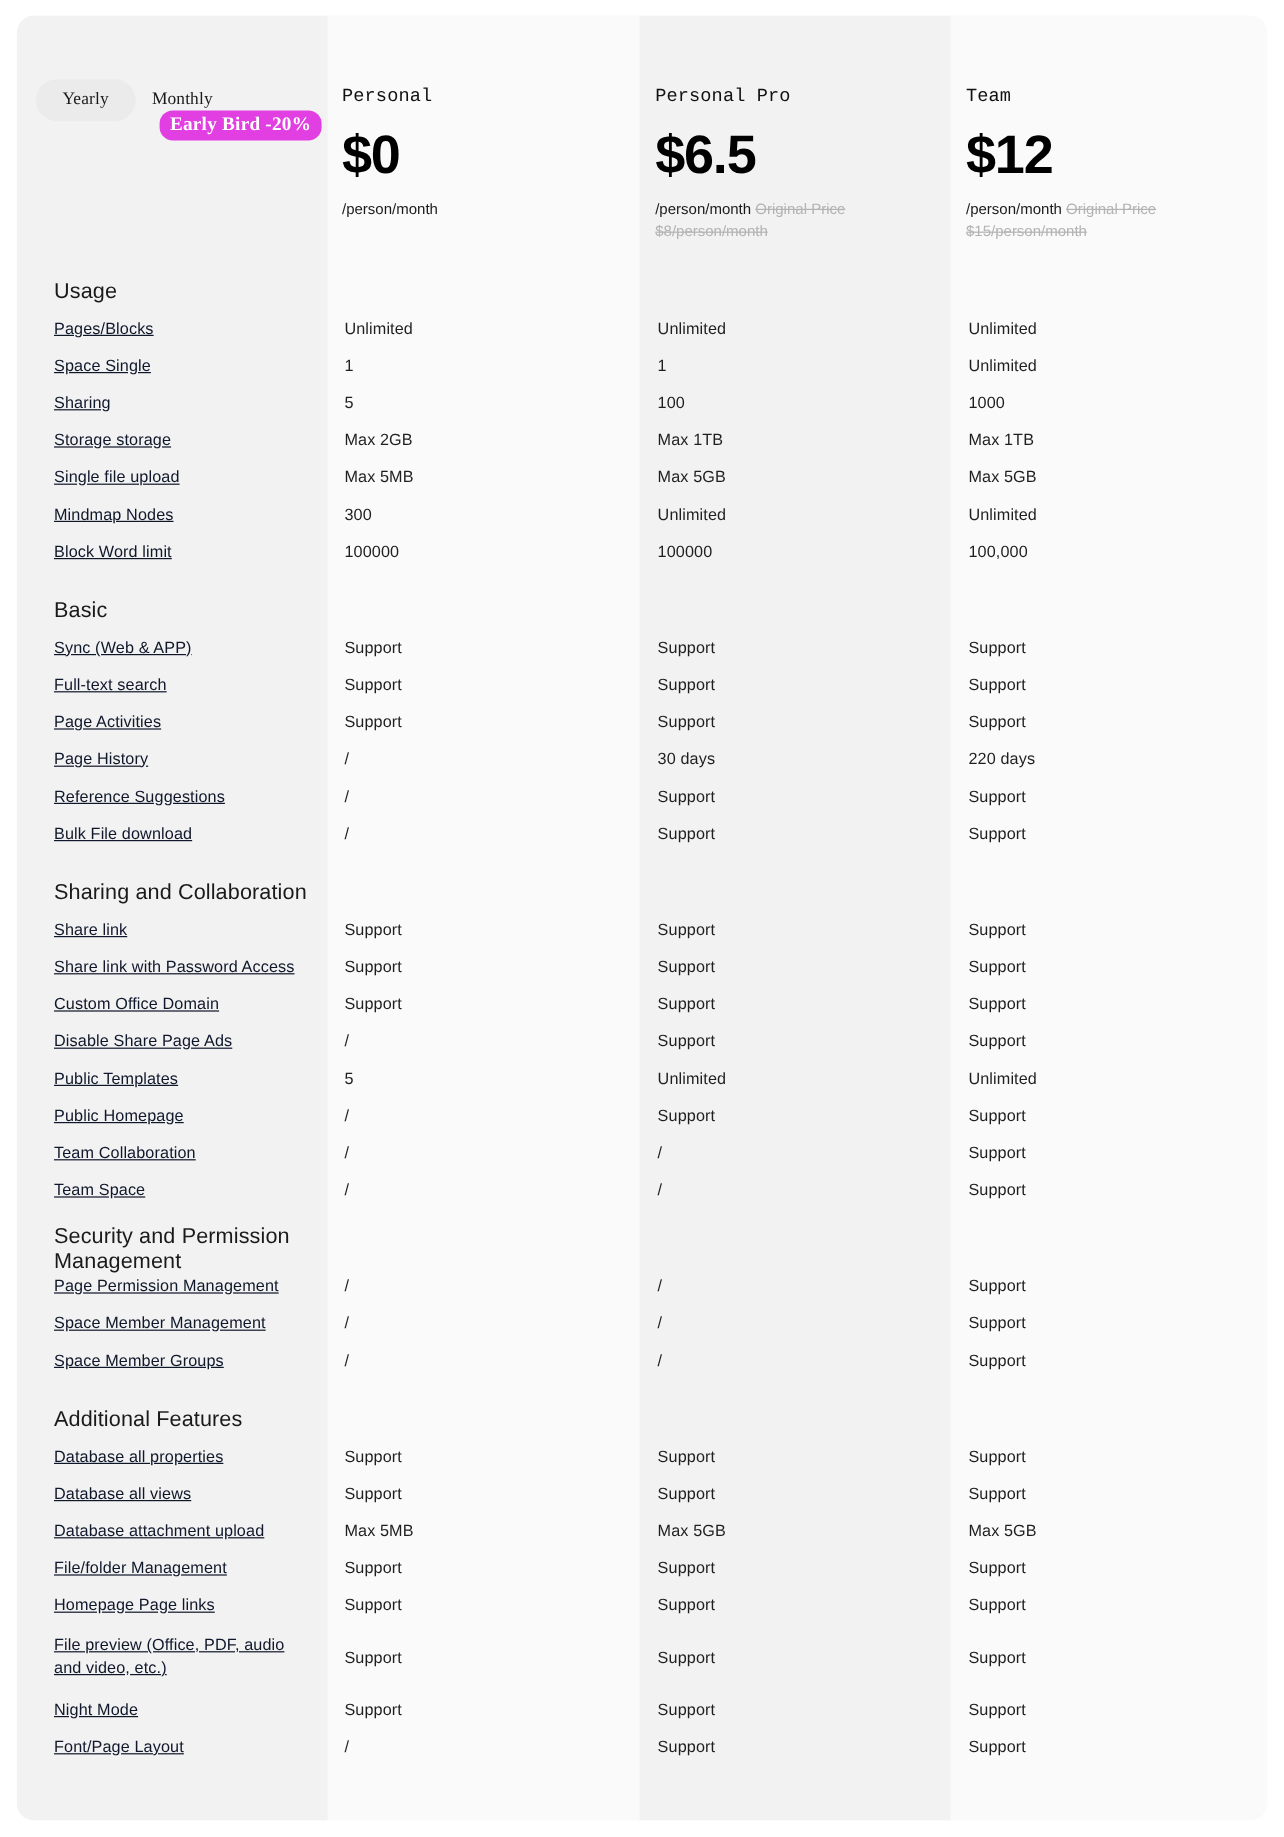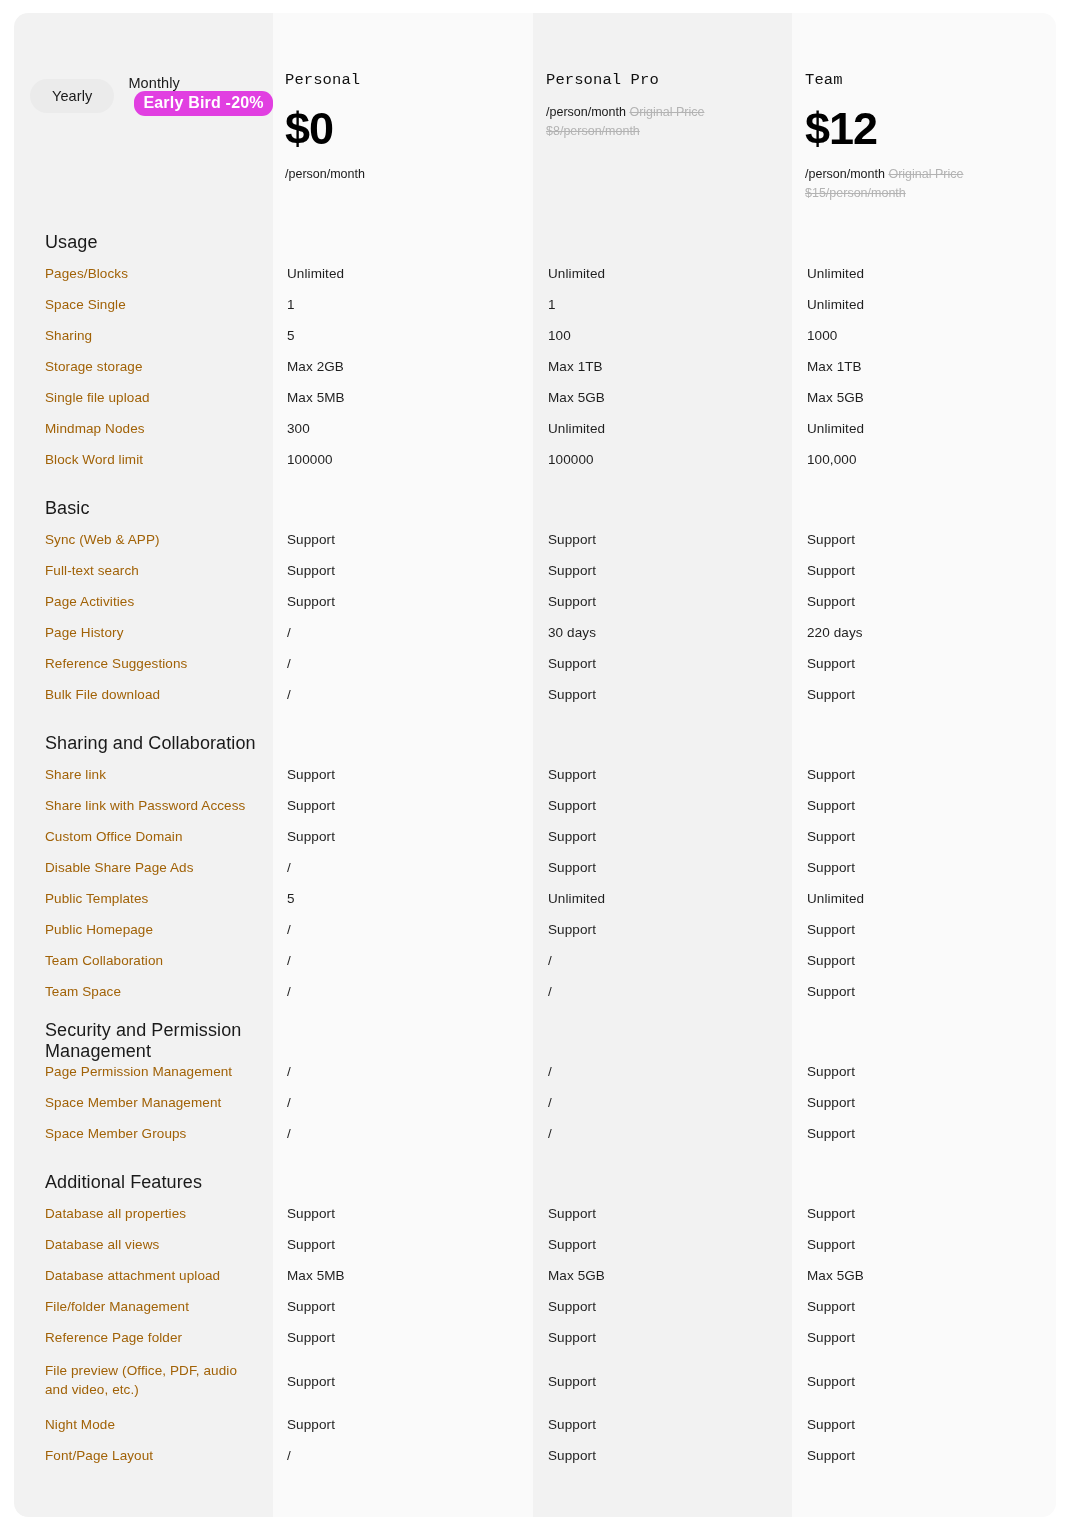--- a/index.html
+++ b/index.html
@@ -49,22 +49,23 @@
   }
 
   
   .hdr-cell {
     padding: 0;
     height: 196px;
   }
 
   .toggle-wrap {
     display: flex;
-    align-items: center;
+    align-items: flex-start;
     margin: 53px 0 0 16px;
+    font-family: Liberation Serif, serif;
   }
   .toggle-pill {
     font-size: 14.5px;
     color: #1a1a1a;
     padding: 9px 22px;
     border-radius: 20px;
     background: #ebebeb;
     letter-spacing: .1px;
   }
   .toggle-plain {
@@ -114,23 +115,24 @@
   }
 
   
   .section-title {
     font-size: 18px;
     color: #1a1a1a;
     letter-spacing: .1px;
   }
   .feat-label {
     font-size: 13.5px;
-    color: #a16207;
+    color: #0f172a;
     letter-spacing: .1px;
     line-height: 1.45;
+    text-decoration: underline;
   }
   .cell-val {
     font-size: 13.5px;
     color: #1f1f1f;
     letter-spacing: .1px;
   }
 
   .row {
     display: contents;
   }
@@ -171,20 +173,21 @@
     <div class="hdr-cell">
       <div class="plan-name">Personal</div>
       <div class="plan-price">$0</div>
       <div class="plan-meta">
         <span>/person/month</span>
       </div>
     </div>
 
     <div class="hdr-cell">
       <div class="plan-name">Personal Pro</div>
+      <div class="plan-price">$6.5</div>
       <div class="plan-meta">
         <span>/person/month</span>
         <span class="orig">Original Price</span>
         <span class="orig">$8/person/month</span>
       </div>
     </div>
 
     <div class="hdr-cell">
       <div class="plan-name">Team</div>
       <div class="plan-price">$12</div>
@@ -423,21 +426,21 @@
             <span class="cell-val">Max 5GB</span>
           </div></div><div class="row r-normal"><div class="c col0">
             <span class="feat-label">File/folder Management</span>
           </div><div class="c col1">
             <span class="cell-val">Support</span>
           </div><div class="c col2">
             <span class="cell-val">Support</span>
           </div><div class="c col3">
             <span class="cell-val">Support</span>
           </div></div><div class="row r-normal"><div class="c col0">
-            <span class="feat-label">Reference Page folder</span>
+            <span class="feat-label">Homepage Page links</span>
           </div><div class="c col1">
             <span class="cell-val">Support</span>
           </div><div class="c col2">
             <span class="cell-val">Support</span>
           </div><div class="c col3">
             <span class="cell-val">Support</span>
           </div></div><div class="row r-tall"><div class="c col0">
             <span class="feat-label">File preview (Office, PDF, audio and video, etc.)</span>
           </div><div class="c col1">
             <span class="cell-val">Support</span>

